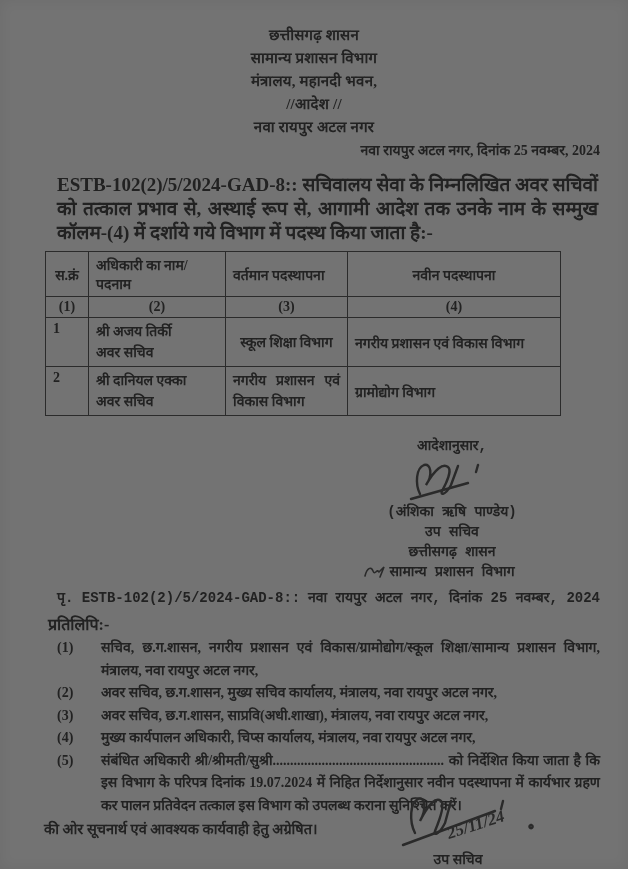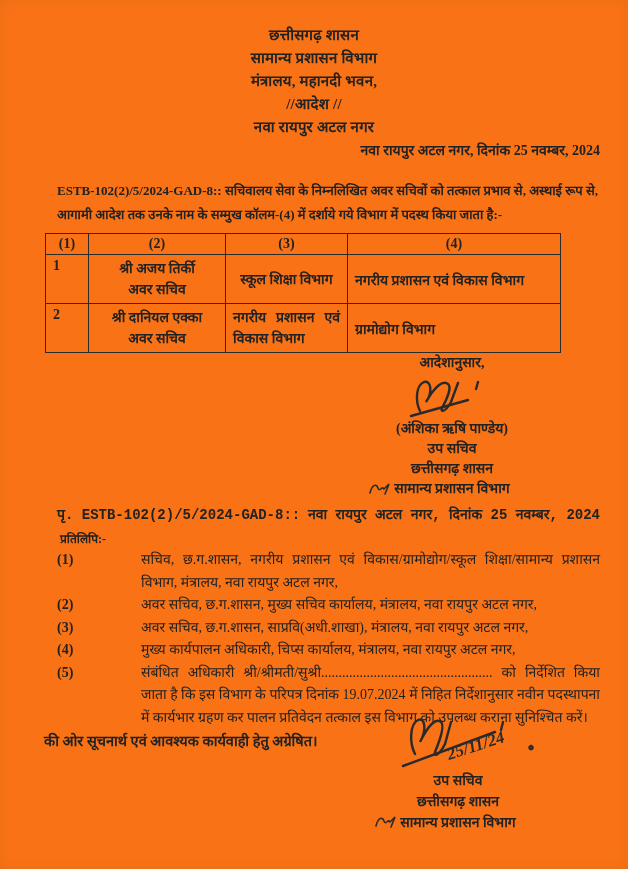--- a/index.html
+++ b/index.html
@@ -4,77 +4,77 @@
 <style>
   html,body{margin:0;padding:0;}
   body{
     background:#e9e9e7;
     font-family:"Liberation Serif","DejaVu Serif",serif;
   }
   .page{
     position:relative;
     width:628px;height:869px;
     margin:0 auto;
-    background:#f97316;
+    background:#737373;
     color:#222;
     overflow:hidden;
     box-shadow:inset 0 0 14px rgba(0,0,0,.06);
     font-weight:600;
   }
   
   .doc-header{ padding-top:24px; text-align:center; }
   .doc-header div{ font-size:15px; line-height:23px; font-weight:700; letter-spacing:.2px;}
   
   .dateline-top{ text-align:right; padding-right:28px; font-size:14px; line-height:21px; font-weight:700; margin-top:1px;}
   
   .order-para{
-    margin:18px 30px 0 57px;
-    font-size:13px; line-height:24px;
+    margin:12px 30px 0 57px;
+    font-size:19px; line-height:24px;
     text-align:justify;
   }
   .order-para .ref{ font-weight:700; font-family:"Liberation Serif",serif; }
   
   table.postings{
     border-collapse:collapse; table-layout:fixed;
     margin:6px 0 0 45px; width:515px;
     font-size:14px;
   }
   table.postings th, table.postings td{
     border:1.6px solid #2b2b2b;
     padding:3px 7px;
     font-weight:700;
   }
   .col-sno{width:43px;} .col-name{width:137px;} .col-current{width:122px;} .col-new{width:213px;}
   th.c{text-align:center;} th.l{text-align:left;}
   td.sno{vertical-align:top; text-align:left; padding-left:10px;}
-  td.name{vertical-align:middle; text-align:center; line-height:21px;margin-top:6px;}
+  td.name{vertical-align:middle; text-align:left; line-height:21px;margin-top:6px;}
   td.cur{vertical-align:middle; text-align:center; line-height:21px;}
   td.cur.just{text-align:justify;}
   td.new{vertical-align:middle; text-align:left;}
   tr.subhead td{text-align:center; padding:2px 4px; font-weight:700;}
   
   .sig-block{
-    width:280px; margin:0 36px 0 auto;
-    text-align:center; font-size:14px; line-height:20px; font-weight:700;
+    width:280px; margin:20px 36px 0 auto;
+    text-align:center; font-size:14px; line-height:20px; font-weight:700;font-family:Liberation Mono, monospace;
   }
   .sig-block .byorder{ text-align:center; margin-bottom:0; }
   .sig-scribble{ display:block; margin:0 auto; }
   .dept-line{ position:relative; display:inline-block; }
   .initial-scribble{ position:absolute; left:-26px; top:2px; }
   
   .endorse-line{
     display:flex; justify-content:space-between;
     margin:6px 28px 0 57px; font-size:14px; font-weight:700; line-height:21px;font-family:Liberation Mono, monospace;
   }
-  .copy-label{ margin:4px 0 0 60px; font-size:12px; font-weight:700; }
+  .copy-label{ margin:4px 0 0 48px; font-size:16px; font-weight:700; }
   .copy-list{ margin:2px 28px 0 57px; }
   .copy-item{ display:flex; font-size:14px; line-height:22.5px; }
   .copy-item .num{ width:44px; flex:none; font-weight:700; }
-  .copy-item .txt{ flex:1; text-align:justify; font-weight:400;margin-left:40px; }
-  .footer-line{ margin:1px 28px 16px 44px; font-size:14.5px; font-weight:700; line-height:22px; }
+  .copy-item .txt{ flex:1; text-align:justify; font-weight:700; }
+  .footer-line{ margin:1px 28px 7px 44px; font-size:14.5px; font-weight:700; line-height:22px; }
   
   .sig-block2{
     width:300px; margin:-58px 20px 0 auto;
     text-align:center; font-size:14px; line-height:21px; font-weight:700;
     position:relative;
   }
   .sig2-art{ display:block; margin:0 auto -14px auto; }
 </style>
 </head>
 <body>
@@ -94,20 +94,26 @@
   <p class="order-para"><span class="ref">ESTB-102(2)/5/2024-GAD-8::</span><span> सचिवालय सेवा के निम्नलिखित अवर सचिवों को तत्काल प्रभाव से, अस्थाई रूप से, आगामी आदेश तक उनके नाम के सम्मुख कॉलम-(4) में दर्शाये गये विभाग में पदस्थ किया जाता है:-</span></p>
 
   <table class="postings">
     <colgroup>
       <col class="col-sno">
         <col class="col-name">
         <col class="col-current">
         <col class="col-new">
     </colgroup>
     <tbody>
+        <tr>
+      <th class="c">स.क्रं</th>
+      <th class="l">अधिकारी का नाम/ पदनाम</th>
+      <th class="l">वर्तमान पदस्थापना</th>
+      <th class="c">नवीन पदस्थापना</th>
+    </tr>
     <tr class="subhead">
       <td>(1)</td>
       <td>(2)</td>
       <td>(3)</td>
       <td>(4)</td>
     </tr>
     <tr>
       <td class="sno">1</td>
       <td class="name">
         <div>श्री अजय तिर्की</div>

